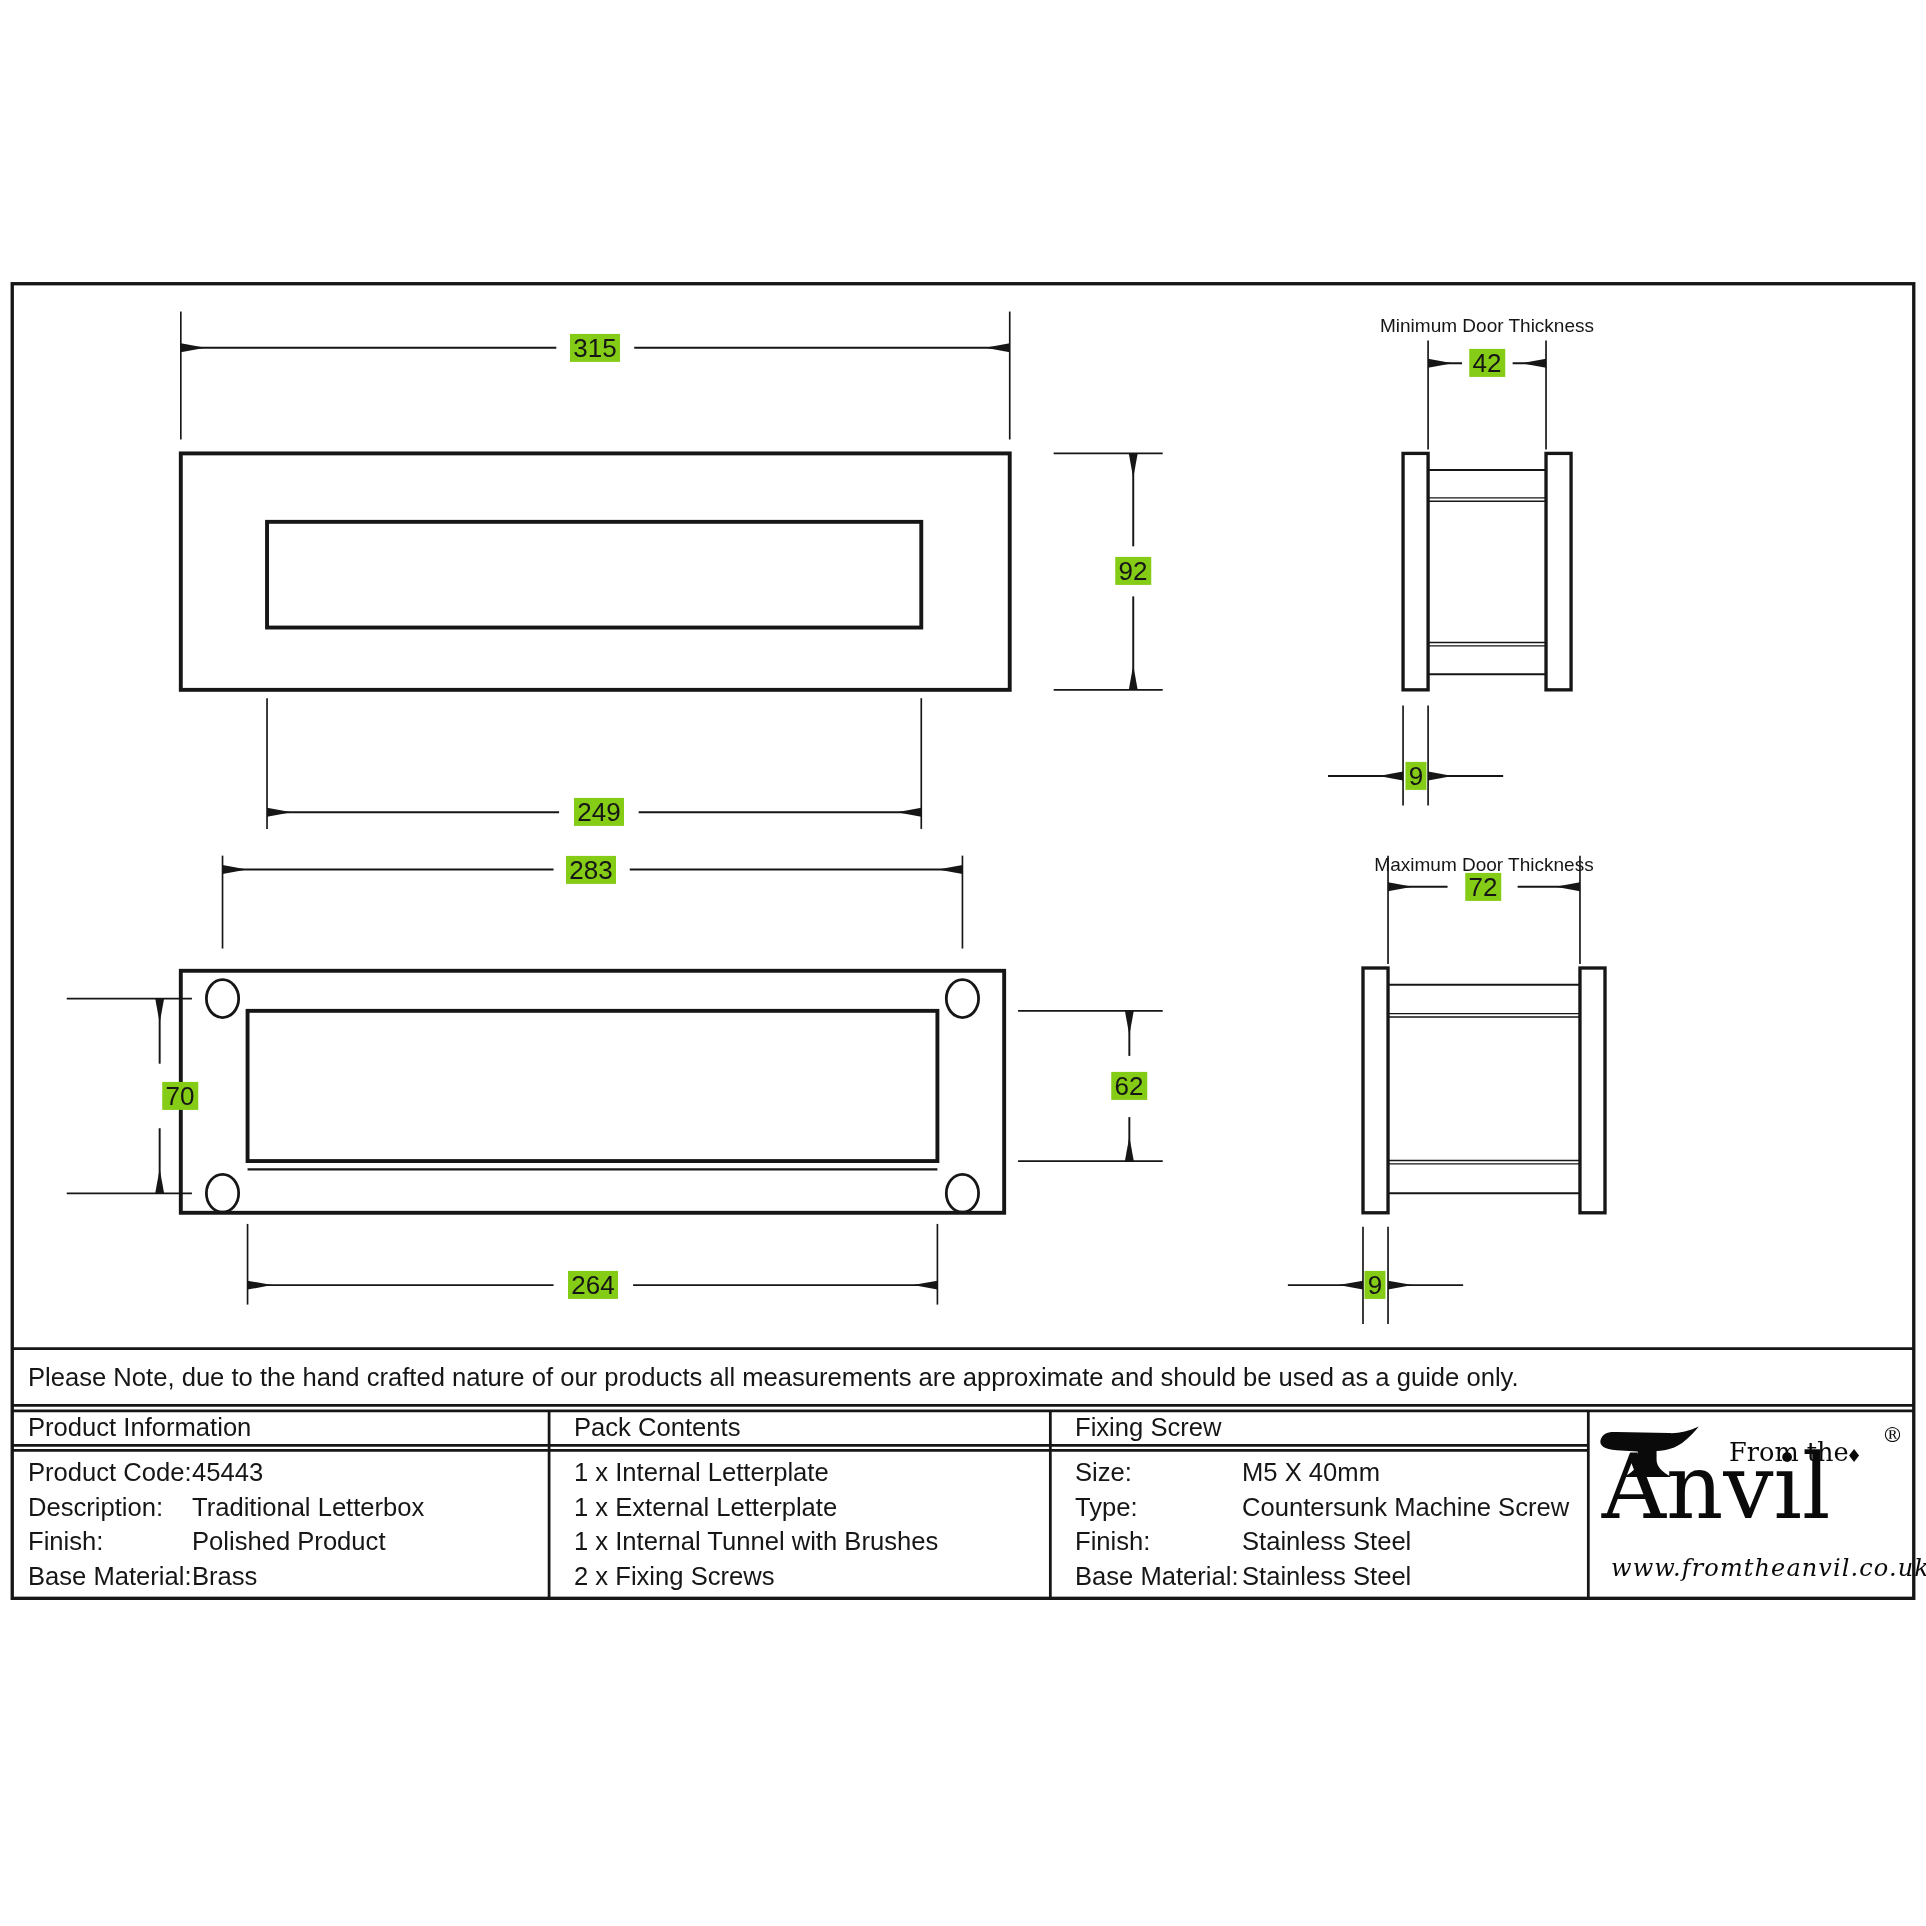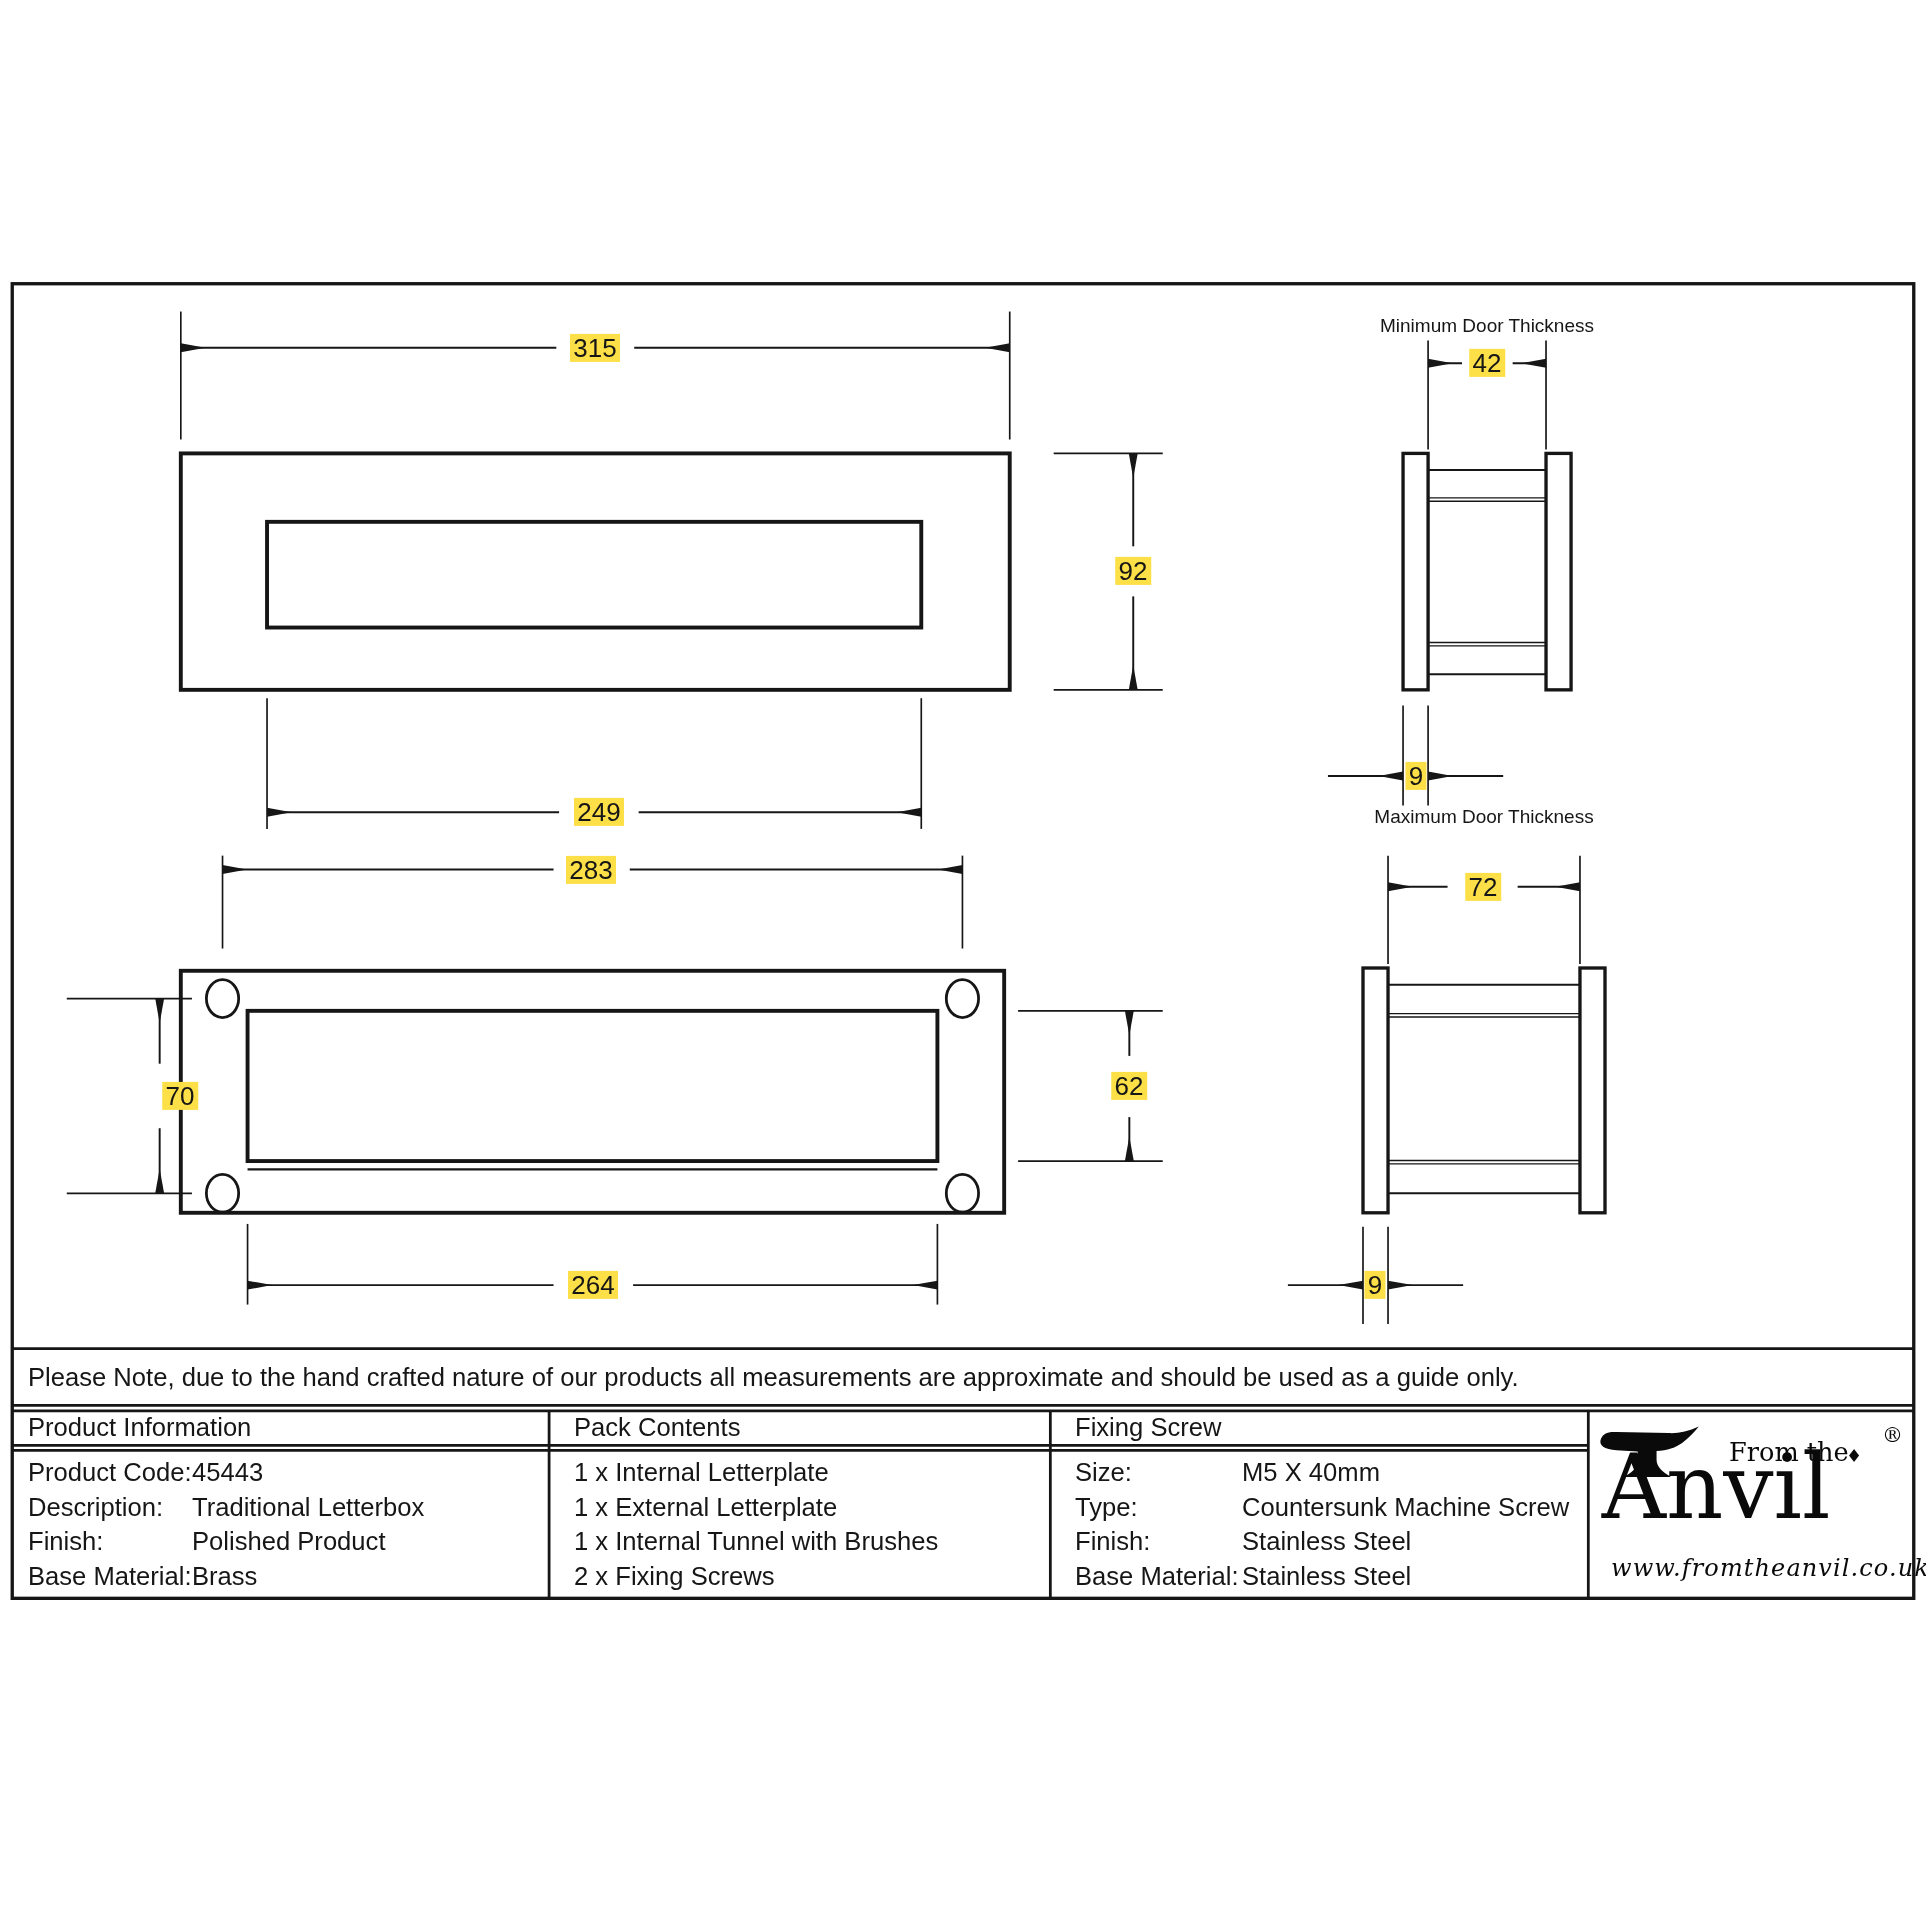--- a/index.html
+++ b/index.html
@@ -9,21 +9,21 @@
     background:#ffffff;
     font-family:"Liberation Sans", sans-serif;
     color:#161616;
     overflow:hidden;
   }
   .lines{position:absolute;left:0;top:0;width:1926px;height:1926px;}
   .t{position:absolute;white-space:nowrap;line-height:1;color:#161616;}
   .dim{
     font-size:26px;
     transform:translate(-50%,-50%);
-    background:#fde047;
+    background:#84cc16;
     padding:1.1px 3.3px;
     text-align:center;
   }
   .dtitle{
     font-size:19px;
     transform:translate(-50%,-50%);
     text-align:center;
   }
   .vmid{transform:translateY(-50%);}
   .note-text{font-size:25.6px;}
@@ -141,21 +141,21 @@
         <line x1="2567" y1="1395" x2="2702" y2="1395" marker-start="url(#arr)"></line>
         <line x1="2495" y1="1594" x2="2602" y2="1594" marker-start="url(#arr)"></line>
         <line x1="2728" y1="1594" x2="2840" y2="1594" marker-end="url(#arr)"></line>
         <line x1="2315" y1="2310" x2="2450" y2="2310" marker-end="url(#arr)"></line>
         <line x1="2495" y1="2310" x2="2630" y2="2310" marker-start="url(#arr)"></line>
       </g>
     </g>
   </svg>
 
   <div class="t dtitle" style="left:1487px;top:325px;">Minimum Door Thickness</div>
-  <div class="t dtitle" style="left:1484px;top:816px;">Maximum Door Thickness</div>
+  <div class="t dtitle" style="left:1484px;top:864px;">Maximum Door Thickness</div>
 
   <div class="t dim" style="left:595px;top:348px;">315</div>
   <div class="t dim" style="left:1133px;top:571px;">92</div>
   <div class="t dim" style="left:599px;top:812px;">249</div>
   <div class="t dim" style="left:591px;top:870px;">283</div>
   <div class="t dim" style="left:160px;top:1096px;margin-left:20px;">70</div>
   <div class="t dim" style="left:1129px;top:1086px;">62</div>
   <div class="t dim" style="left:593px;top:1285px;">264</div>
   <div class="t dim" style="left:1487px;top:363px;">42</div>
   <div class="t dim" style="left:1416px;top:776px;">9</div>

